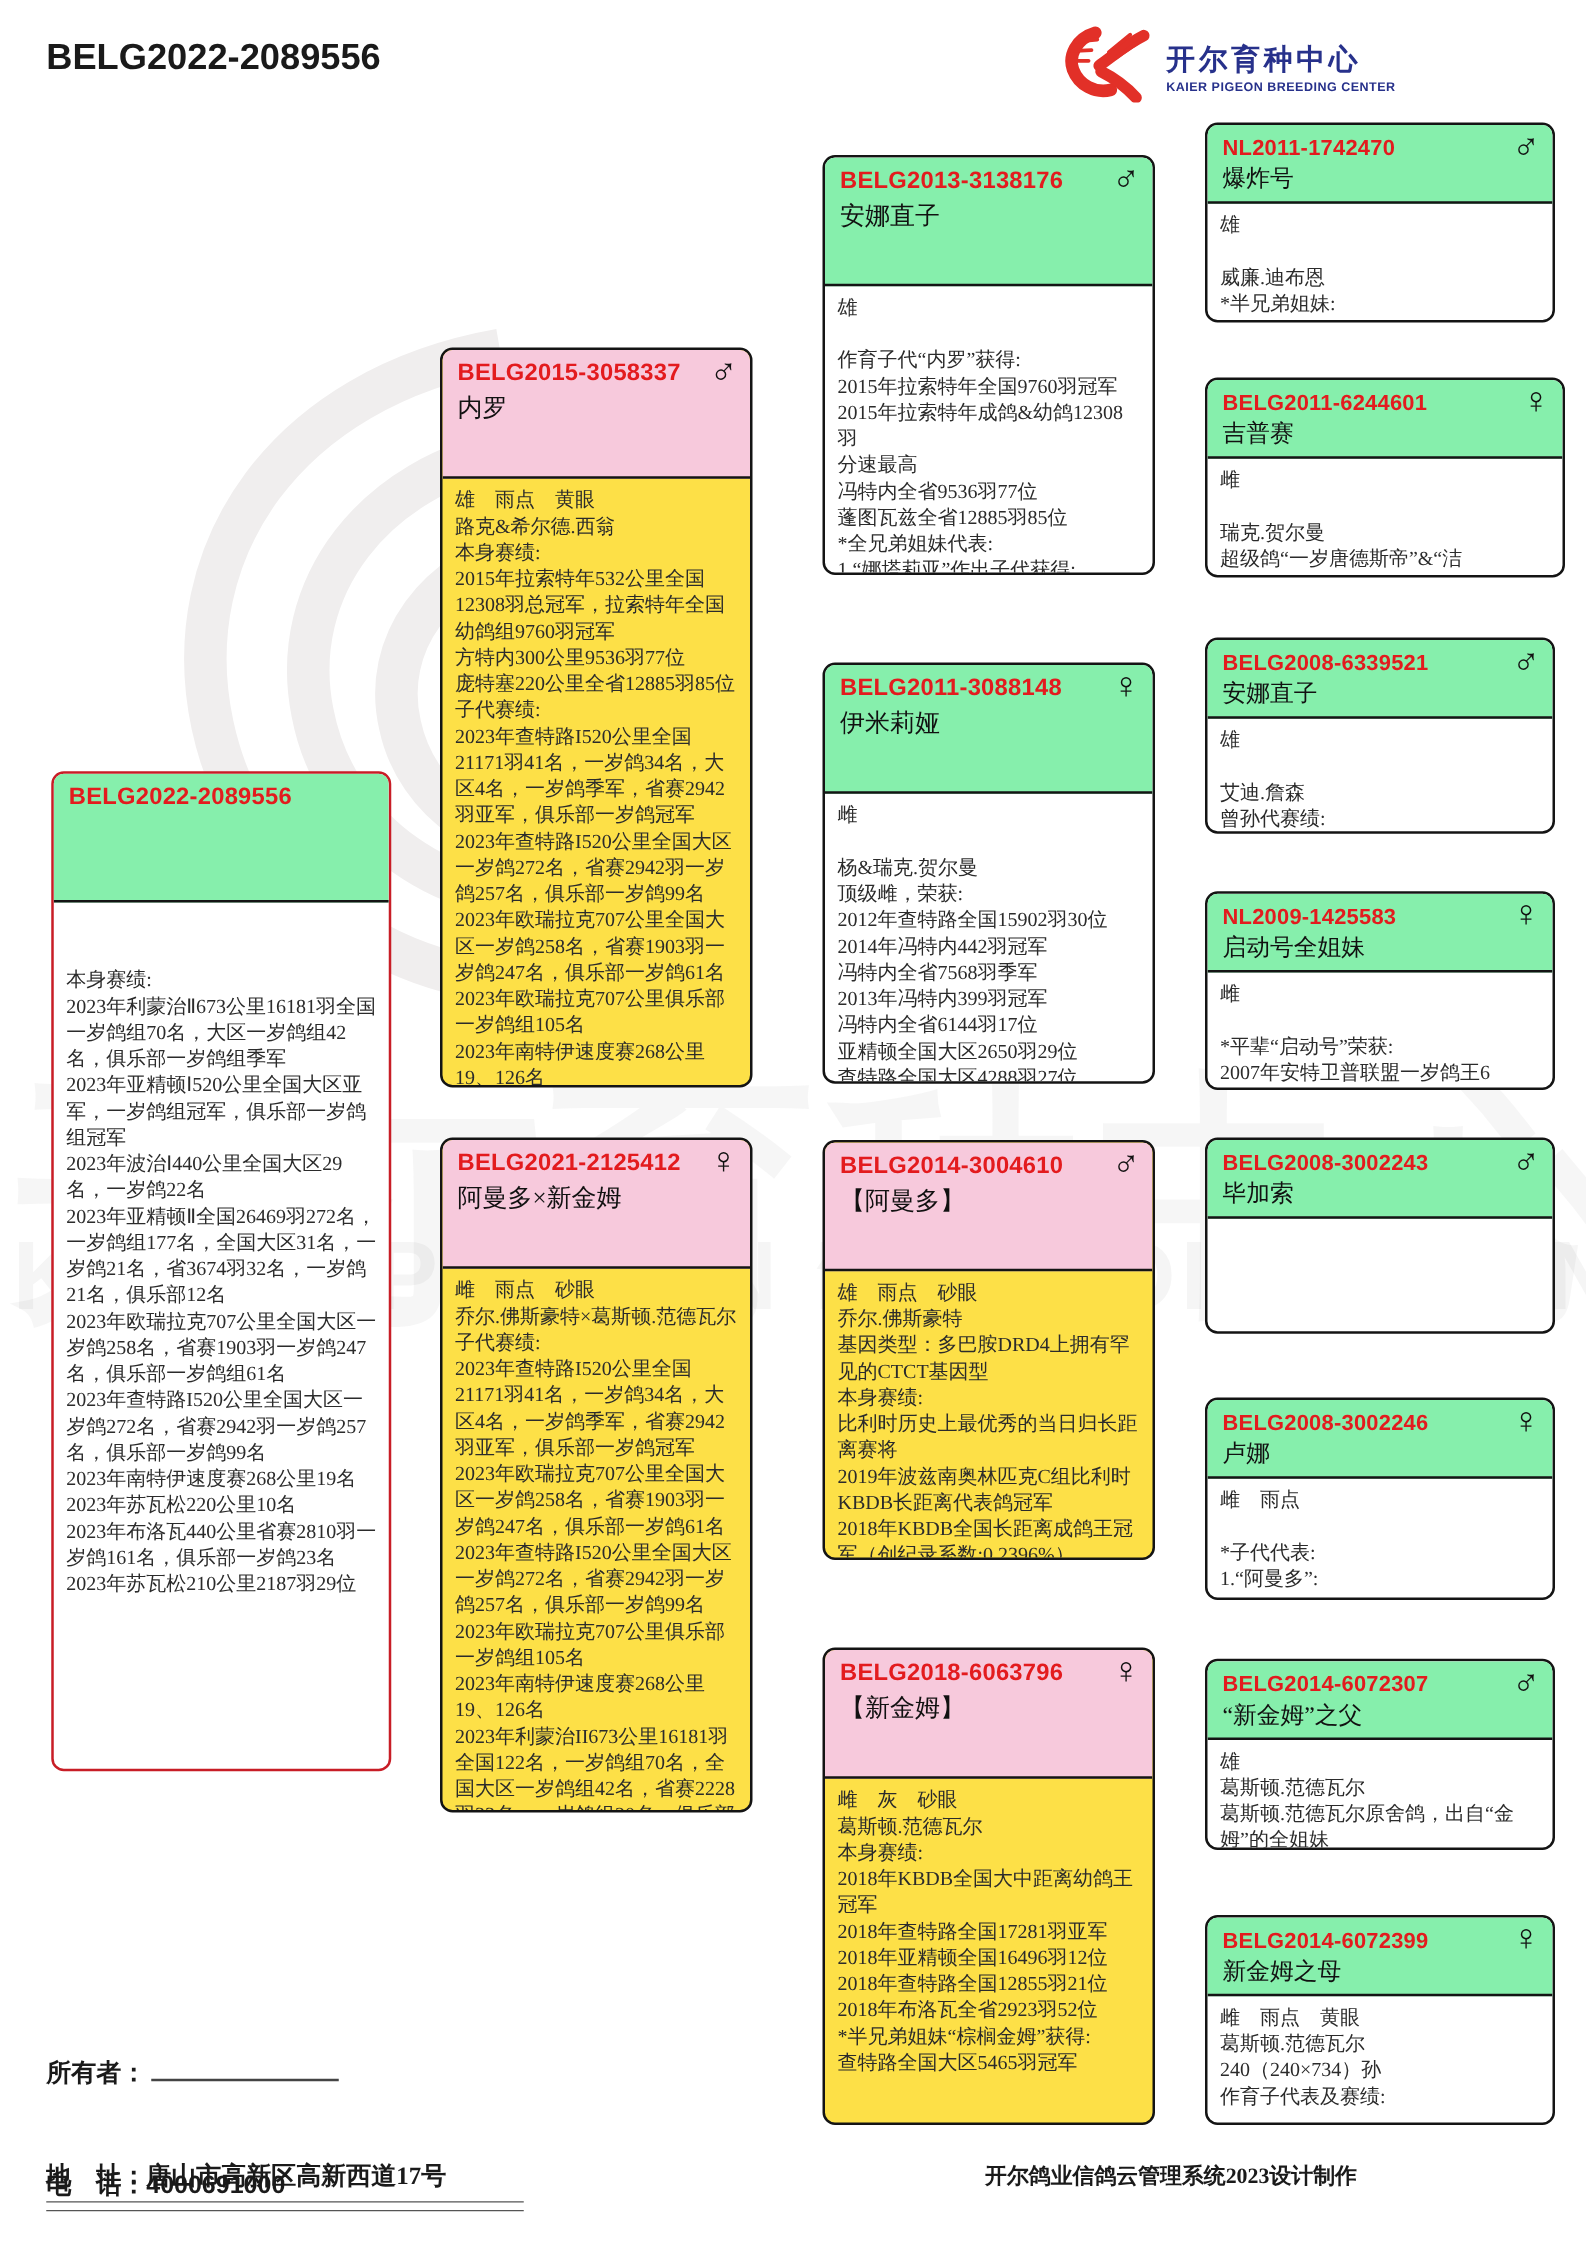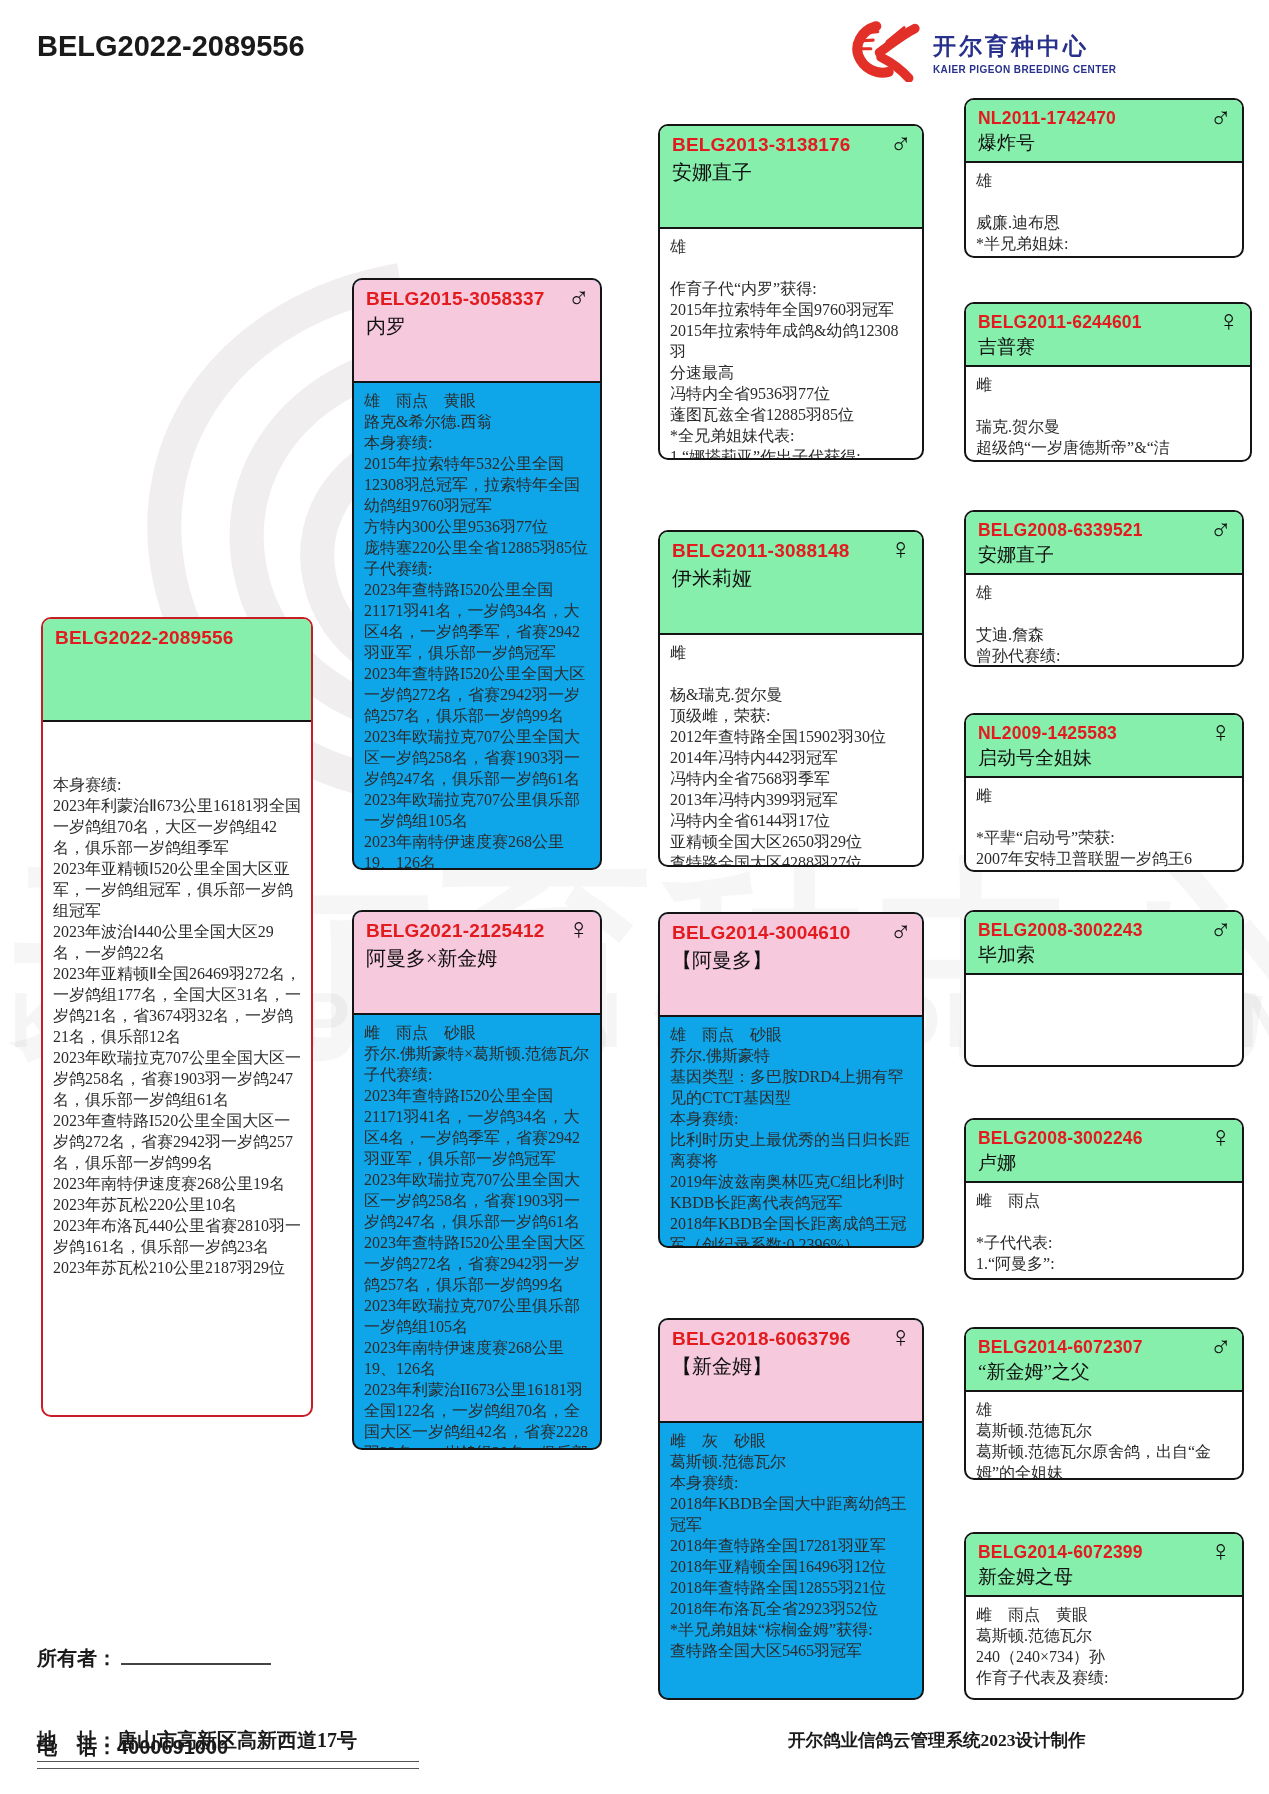--- a/index.html
+++ b/index.html
@@ -19,21 +19,21 @@
            font-family:"Liberation Serif",serif;}
   .logo-en{color:#27318b;font-size:10px;font-weight:bold;letter-spacing:0.4px;margin-top:2px;}
   
   .box{position:absolute;z-index:1;background:#fff;border:2px solid #141414;border-radius:10px;
        overflow:hidden;box-sizing:border-box;}
   .box.subject{border-color:#c81d26;}
   .box-head{position:relative;padding:8px 12px 0;box-sizing:border-box;
             border-bottom:2px solid #141414;background:#86efac;}
   .head-lg{height:103px;}
   .head-sm{height:63px;}
-  .pink{background:#0ea5e9;}
+  .pink{background:#fde047;}
   .pink .box-head{background:#f7c9dc;}
   .ring{color:#e31b1e;font-weight:bold;font-size:19px;letter-spacing:0.2px;}
   .head-sm .ring{font-size:17.5px;}
   .pname{font-size:20px;color:#111;margin-top:3px;font-family:"Liberation Serif",serif;}
   .head-sm .pname{font-size:19px;margin-top:1px;}
   .sex{position:absolute;top:2px;right:10px;font-size:30px;font-weight:bold;color:#111;
        line-height:1;}
   .box-body{padding:7px 10px;font-size:16px;line-height:21px;color:#2b2b2b;
             white-space:pre-line;font-family:"Liberation Serif",serif;}
   .pad-top{padding-top:52px;}

